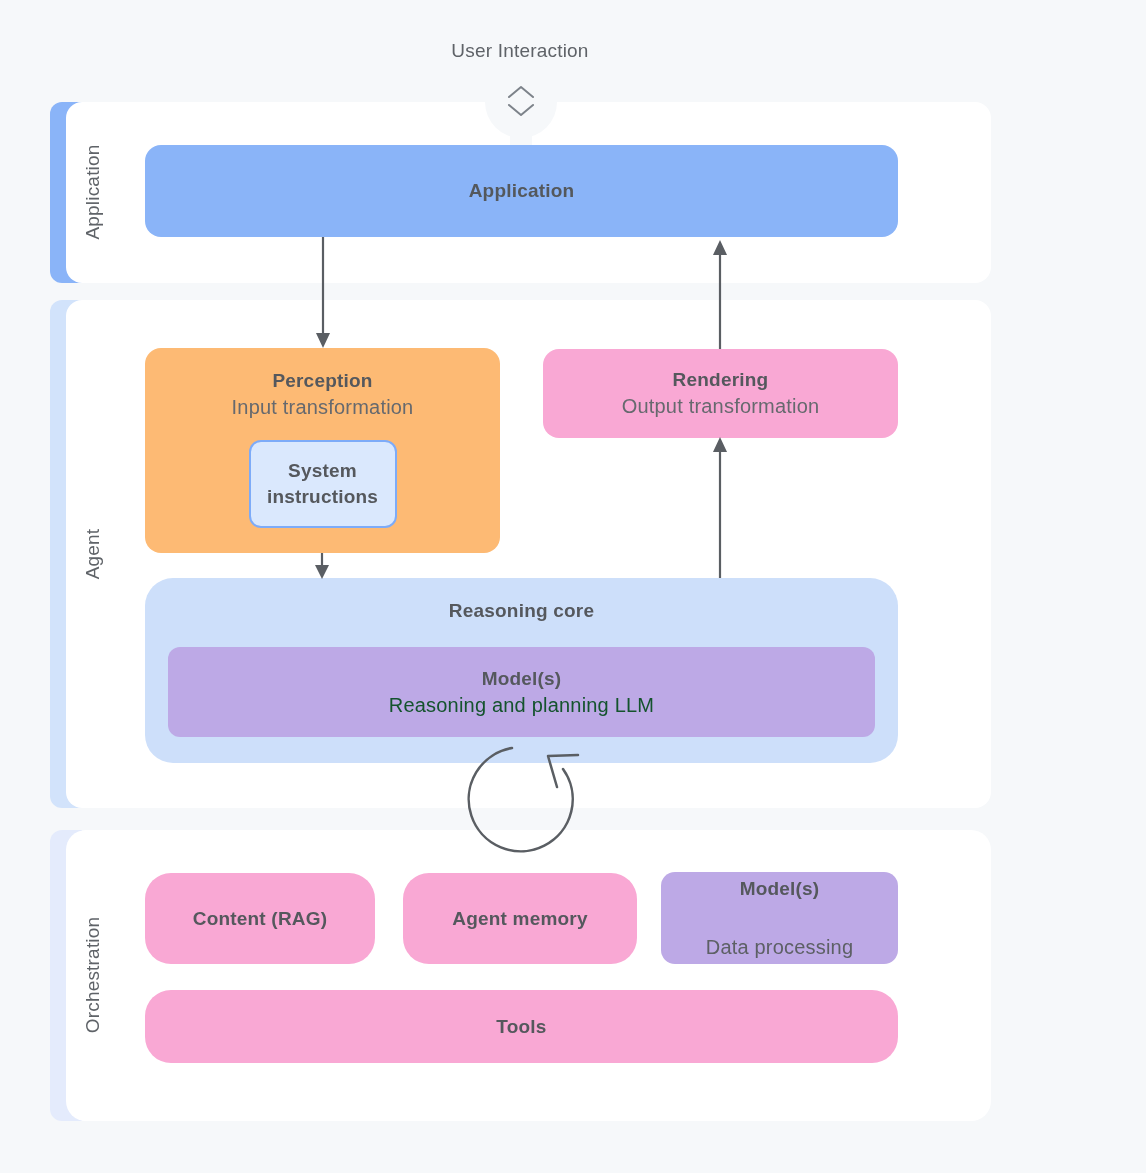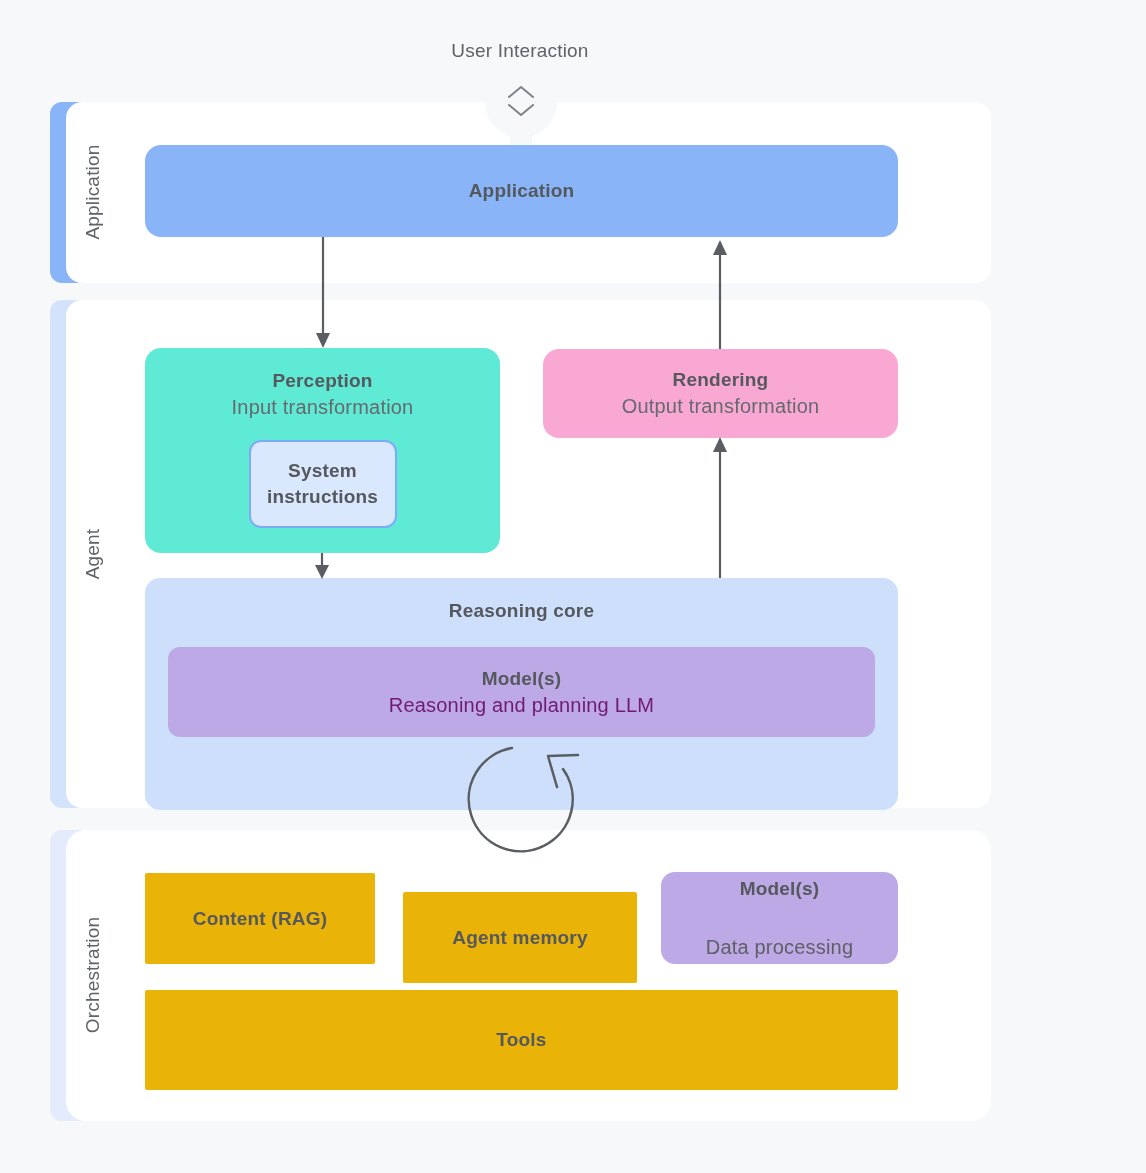--- a/index.html
+++ b/index.html
@@ -52,58 +52,58 @@
   .box-sub{font-size:20px;color:#66696e;margin-top:4px;letter-spacing:.2px;}
 
   .app-box{
     left:145px;top:145px;width:753px;height:92px;
     background:#8ab4f8;border-radius:16px;
   }
   .app-box .box-title{color:#54585c;}
 
   .perception-box{
     left:145px;top:348px;width:355px;height:205px;
-    background:#5eead4;border-radius:16px;
+    background:#fdba74;border-radius:16px;
     justify-content:flex-start;padding-top:22px;
   }
   .rendering-box{
     left:543px;top:349px;width:355px;height:89px;
     background:#f9a8d4;border-radius:16px;
   }
   .inner-row{
     position:absolute;left:17px;top:92px;width:321px;
     display:flex;justify-content:center;align-items:flex-end;
   }
   .inner-box{
     width:148px;height:88px;box-sizing:border-box;
     background:#dae8fd;border:2px solid #7dabf8;border-radius:12px;
     display:flex;align-items:center;justify-content:center;text-align:center;
   }
   .inner-box .box-title{font-size:19px;line-height:1.35;}
 
   .reasoning-box{
-    left:145px;top:578px;width:753px;height:232px;
-    background:#cddffa;border-radius:15px;
+    left:145px;top:578px;width:753px;height:185px;
+    background:#cddffa;border-radius:28px;
     justify-content:flex-start;padding-top:22px;
   }
   .model-box{
     position:absolute;left:23px;top:69px;width:707px;height:90px;
     background:#bda9e6;border-radius:12px;
     display:flex;flex-direction:column;align-items:center;justify-content:center;
   }
-  .model-box .box-sub{color:#701a75;}
+  .model-box .box-sub{color:#14532d;}
 
   .orch-box{
-    background:#eab308;border-radius:2px;
+    background:#f9a8d4;border-radius:26px;
   }
   .content-box{left:145px;top:873px;width:230px;height:91px;}
-  .memory-box{left:403px;top:873px;width:234px;height:91px;margin-top:19px;}
+  .memory-box{left:403px;top:873px;width:234px;height:91px;}
   .orch-model-box{left:661px;top:872px;width:237px;height:92px;background:#bda9e6;border-radius:14px;}
   .orch-model-box .box-sub{color:#5d6065;margin-top:36px;}
-  .tools-box{left:145px;top:990px;width:753px;height:100px;}
+  .tools-box{left:145px;top:990px;width:753px;height:73px;}
 
   svg.overlay{position:absolute;left:0;top:0;pointer-events:none;z-index:20;}
 </style>
 </head>
 <body>
 
 <div class="stage">
 
   <div class="ui-title">User Interaction</div>
 

